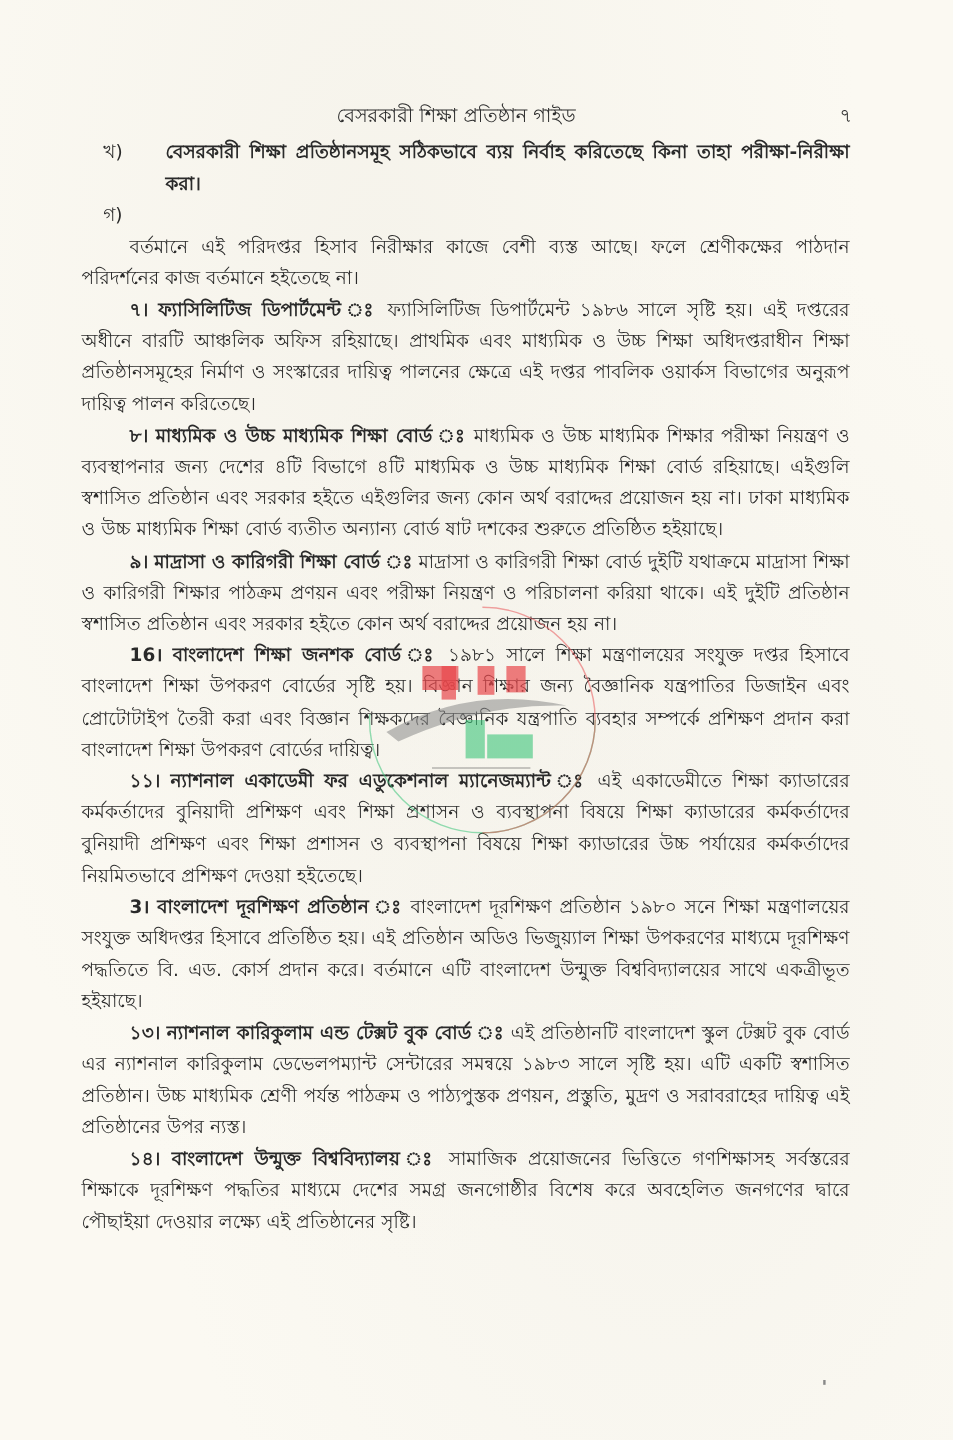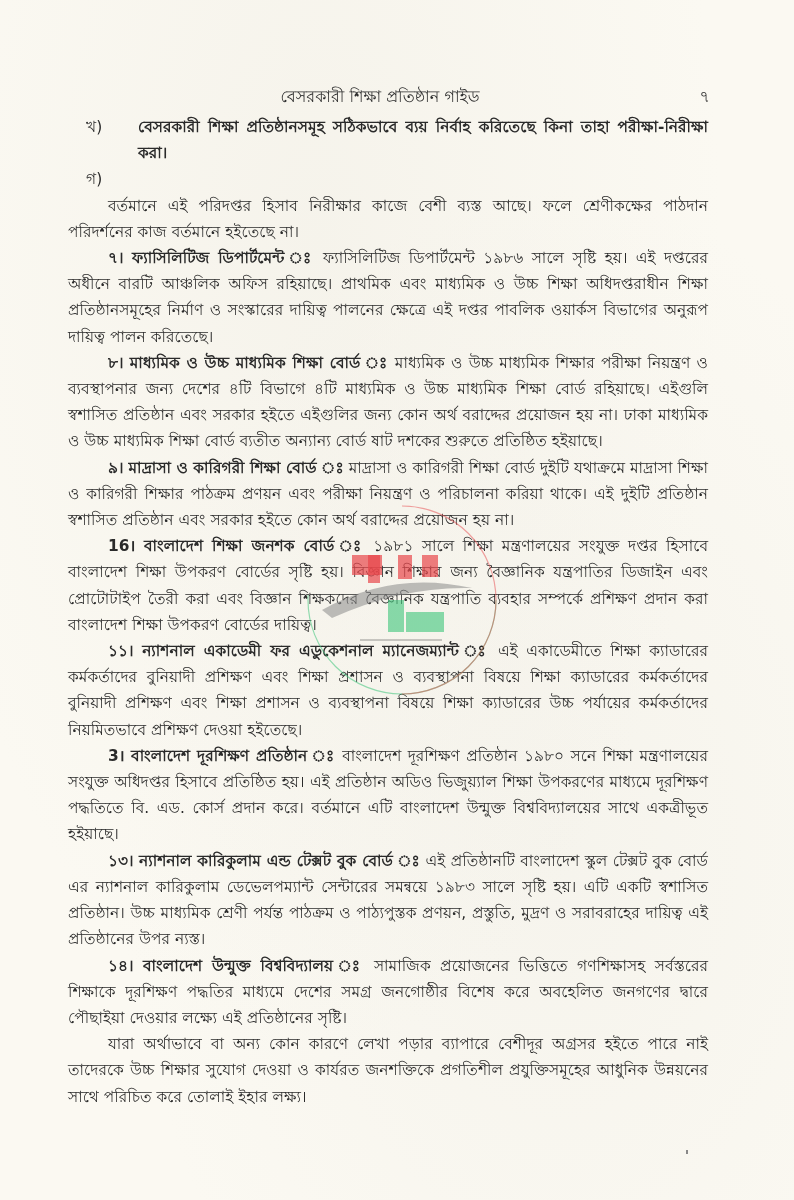--- a/index.html
+++ b/index.html
@@ -108,21 +108,20 @@
       <span class="head">ন্যাশনাল কারিকুলাম এন্ড টেক্সট বুক বোর্ড ঃ</span>
       <span>এই প্রতিষ্ঠানটি বাংলাদেশ স্কুল টেক্সট বুক বোর্ড এর ন্যাশনাল কারিকুলাম ডেভেলপম্যান্ট সেন্টারের সমন্বয়ে ১৯৮৩ সালে সৃষ্টি হয়। এটি একটি স্বশাসিত প্রতিষ্ঠান। উচ্চ মাধ্যমিক শ্রেণী পর্যন্ত পাঠক্রম ও পাঠ্যপুস্তক প্রণয়ন, প্রস্তুতি, মুদ্রণ ও সরাবরাহের দায়িত্ব এই প্রতিষ্ঠানের উপর ন্যস্ত।</span>
     </p>
 
     <p class="para">
       <span class="head">১৪।</span>
       <span class="head">বাংলাদেশ উন্মুক্ত বিশ্ববিদ্যালয় ঃ</span>
       <span>সামাজিক প্রয়োজনের ভিত্তিতে গণশিক্ষাসহ সর্বস্তরের শিক্ষাকে দূরশিক্ষণ পদ্ধতির মাধ্যমে দেশের সমগ্র জনগোষ্ঠীর বিশেষ করে অবহেলিত জনগণের দ্বারে পৌছাইয়া দেওয়ার লক্ষ্যে এই প্রতিষ্ঠানের সৃষ্টি।</span>
     </p>
 
-    <p class="para">যারা অর্থাভাবে বা অন্য কোন কারণে লেখা পড়ার ব্যাপারে বেশীদূর অগ্রসর হইতে পারে নাই তাদেরকে উচ্চ শিক্ষার সুযোগ দেওয়া ও কার্যরত জনশক্তিকে প্রগতিশীল প্রযুক্তিসমূহের আধুনিক উন্নয়নের সাথে পরিচিত করে তোলাই ইহার লক্ষ্য।</p>
   </div>
 
   <svg class="watermark" viewBox="0 0 200 200" width="200" height="200">
     <circle cx="100" cy="100" r="94" fill="none" stroke="#3cc47a" stroke-width="1.2" opacity="0.55" stroke-dasharray="300 300"></circle>
     <path d="M100 6 A94 94 0 0 1 194 100 A94 94 0 0 1 100 194" fill="none" stroke="#e8474c" stroke-width="1.2" opacity="0.5"></path>
     <rect x="50" y="55" width="30" height="20" fill="#e8474c" opacity="0.7"></rect>
     <rect x="66" y="55" width="12" height="28" fill="#e8474c" opacity="0.7"></rect>
     <rect x="96" y="55" width="14" height="24" fill="#e8474c" opacity="0.7"></rect>
     <rect x="120" y="55" width="16" height="22" fill="#e8474c" opacity="0.7"></rect>
     <path d="M20 110 Q 90 70 170 88 Q 100 86 30 118 Z" fill="#8a8a8a" opacity="0.55"></path>

